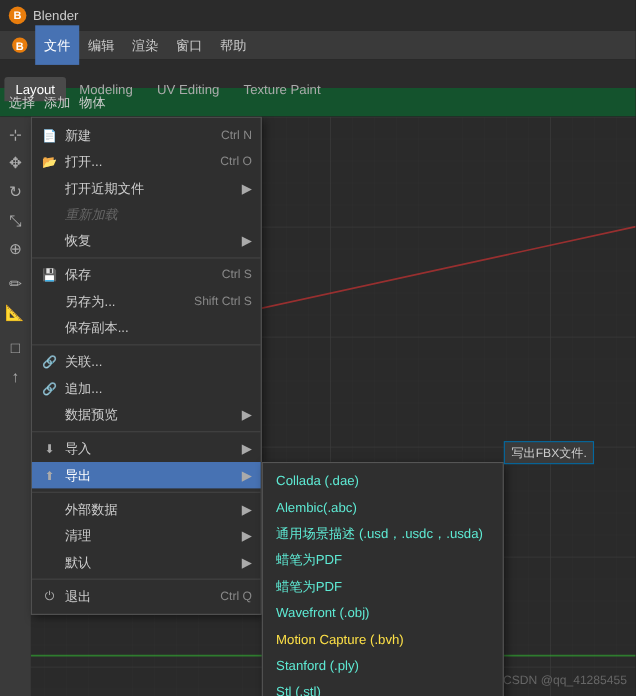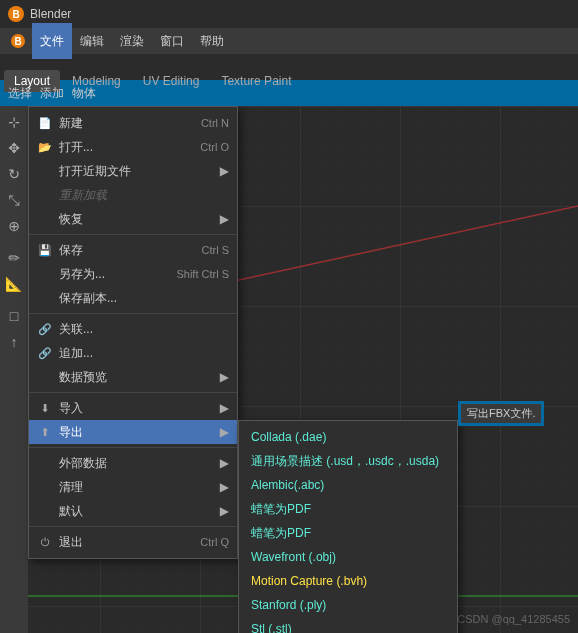--- a/index.html
+++ b/index.html
@@ -90,21 +90,21 @@
       margin-top: 28px;
     }
     .workspace-tab.active {
       background: #4a4a4a;
       color: white;
     }
 
     
     .toolbar-row {
       height: 26px;
-      background: #0369a1;
+      background: #14532d;
       display: flex;
       align-items: center;
       padding: 0 8px;
       gap: 8px;
       color: #ccc;
       font-size: 12px;
     }
 
     
     .main-area {
@@ -242,21 +242,21 @@
       border: 1px solid #555;
       z-index: 300;
       padding: 4px 0;
       box-shadow: 3px 3px 8px rgba(0,0,0,0.5);
     }
 
     
     .tooltip {
       position: absolute;
       background: #3a3a3a;
-      border: 3px solid #0369a1;
+      border: 1px solid #0369a1;
       color: #ccc;
       font-size: 11px;
       padding: 2px 6px;
       white-space: nowrap;
       z-index: 400;
     }
   </style>
 </head>
 <body>
 
@@ -433,22 +433,22 @@
 
       <div class="file-menu-item">
         <span class="icon-placeholder">⏻</span>
         <span>退出</span>
         <span class="shortcut">Ctrl Q</span>
       </div>
     </div>
 
     <div class="export-submenu-container" style="top: 314px;">
       <div class="submenu-item">Collada (.dae)</div>
+      <div class="submenu-item">Alembic(.abc)</div>
       <div class="submenu-item">通用场景描述 (.usd，.usdc，.usda)</div>
-      <div class="submenu-item">Alembic(.abc)</div>
       <div class="submenu-item">蜡笔为PDF</div>
       <div class="submenu-item">蜡笔为PDF</div>
       <div class="submenu-item">Wavefront (.obj)</div>
       <div class="submenu-item disabled" style="color:#fde047">Motion Capture (.bvh)</div>
       <div class="submenu-item">Stanford (.ply)</div>
       <div class="submenu-item">Stl (.stl)</div>
 
     </div>
 
     <div class="tooltip" style="left: 458px; top: 295px;">写出FBX文件.</div>

